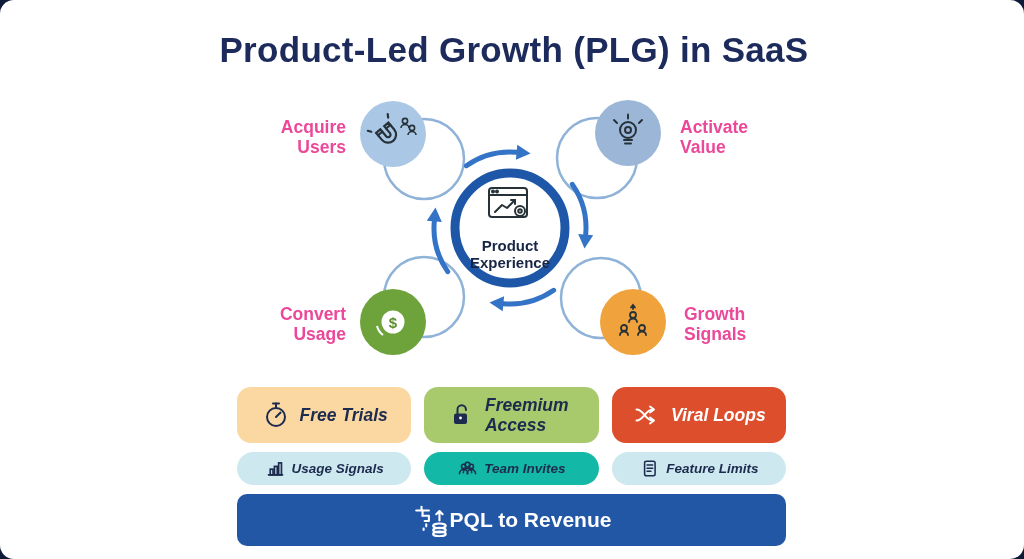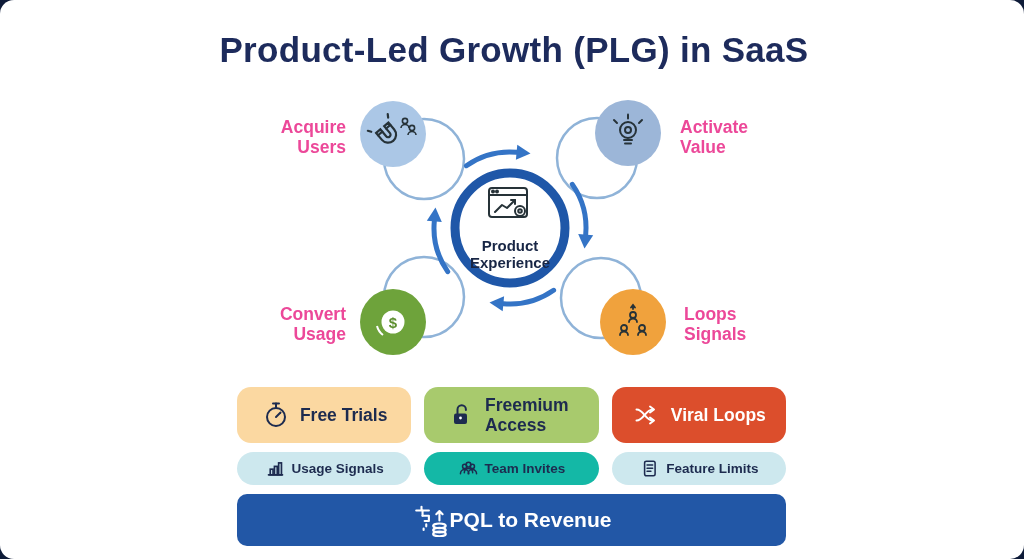--- a/index.html
+++ b/index.html
@@ -13,21 +13,21 @@
   .node-label { position:absolute; font-size:17.5px; font-weight:700; color:#ec4899; line-height:1.15; }
   .node-label span { display:block; }
   .nl-tl { right:678px; top:117px; text-align:right; }
   .nl-tr { left:680px;  top:117px; text-align:left; }
   .nl-bl { right:678px; top:304px; text-align:right;margin-left:29px; }
   .nl-br { left:684px;  top:304px; text-align:left; }
   .pill-row { position:absolute; left:237px; width:549px; display:flex; gap:13px; }
   .row1 { top:387px; height:56px; }
   .row2 { top:452px; height:33px; }
   .pill { flex:1; display:flex; align-items:center; justify-content:center; gap:9px;
-          border-radius:14px; font-weight:700; }
+          border-radius:14px; font-weight:700;font-style:italic; }
   .row1 .pill { font-size:17.5px; }
   .row2 .pill { border-radius:17px; font-size:13.5px; gap:6px; }
   .pill-label.wrap { width:92px; line-height:1.15; }
   .footer-bar { position:absolute; left:237px; top:494px; width:549px; height:52px;
                 border-radius:10px; display:flex; align-items:center; justify-content:center;
                 font-size:21px; font-weight:700; }
   .icon svg { display:block; }
 </style>
 </head>
 <body>
@@ -125,21 +125,21 @@
   </div>
   <div class="node-label nl-tr">
     <span>Activate</span>
     <span>Value</span>
   </div>
   <div class="node-label nl-bl">
     <span>Convert</span>
     <span>Usage</span>
   </div>
   <div class="node-label nl-br">
-    <span>Loops</span>
+    <span>Growth</span>
     <span>Signals</span>
   </div>
 
   <div class="pill-row row1">
     <div class="pill" style="background-color: rgb(251, 216, 161); color: rgb(29, 43, 79);">
       <span class="icon">
         <svg width="30" height="30" viewBox="0 0 30 30" fill="none" stroke="currentColor" stroke-width="2" stroke-linecap="round">
           <circle cx="15" cy="17" r="9"></circle>
           <line x1="12" y1="3.5" x2="18" y2="3.5"></line>
           <line x1="15" y1="3.5" x2="15" y2="8"></line>

